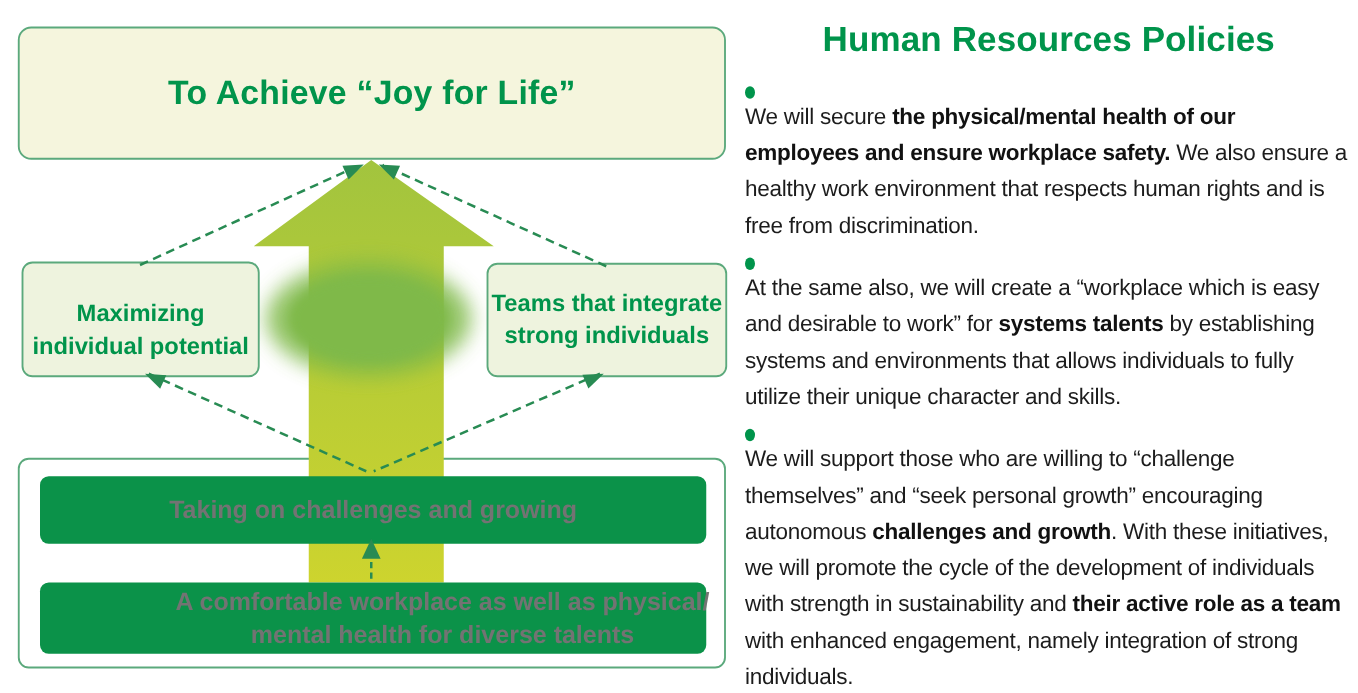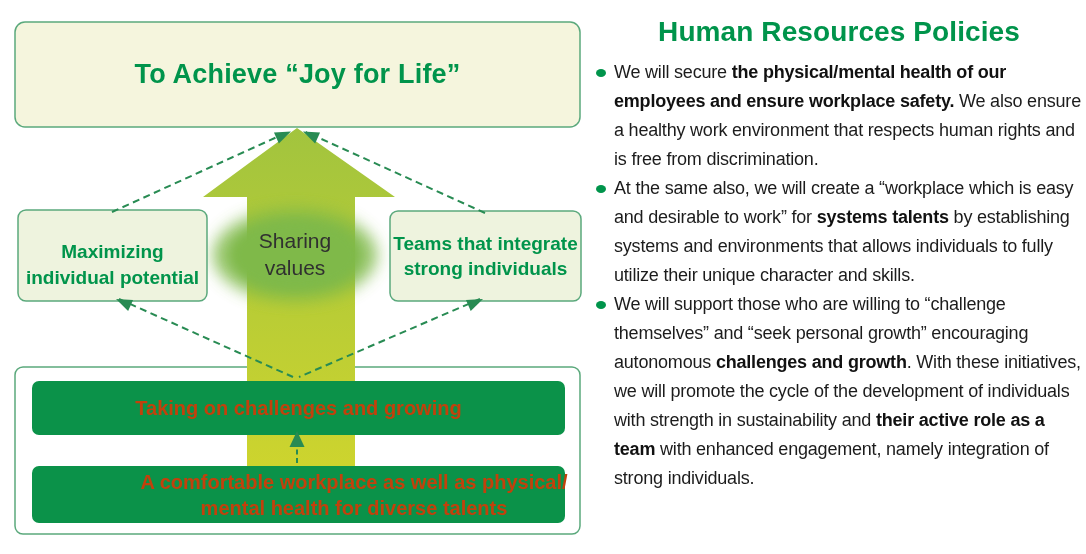--- a/index.html
+++ b/index.html
@@ -17,29 +17,29 @@
 
   .abs{position:absolute;display:flex;align-items:center;justify-content:center;text-align:center;border-radius:26px;}
 
   .goal-label{left:15px;top:22px;width:565px;height:105px;
     font-size:27px;font-weight:bold;color:var(--green-text);letter-spacing:.2px;}
   .side-label{font-size:19px;font-weight:bold;color:var(--green-text);line-height:1.33;}
   .side-label.left{left:18px;top:210px;width:189px;height:109px;}
   .side-label.right{left:390px;top:211px;width:191px;height:90px;}
   .ellipse-label{left:240px;top:224px;width:110px;height:62px;
     font-size:21px;color:#303030;line-height:1.28;flex-direction:column;}
-  .bar-label{color:#c2410c;font-weight:bold;font-size:20px;line-height:1.3;flex-direction:column;}
+  .bar-label{color:#737373;font-weight:bold;font-size:20px;line-height:1.3;flex-direction:column;}
   .bar-label.one{left:32px;top:381px;width:533px;height:54px;}
   .bar-label.two{left:32px;top:466px;width:644px;height:57px;}
 
   
   .policies{position:absolute;left:596px;top:16px;width:486px;}
   .policies h2{font-size:28px;font-weight:bold;color:var(--green-text);
     text-align:center;margin-bottom:10px;letter-spacing:.1px;}
-  .bullet-item{display:flex;align-items:flex-start;}
+  .bullet-item{display:flex;align-items:flex-start;flex-direction:column;}
   .dot{flex:0 0 10px;width:8px;height:8px;border-radius:50%;
     background:var(--green-text);margin:11px 8px 0 0;}
   .bullet-text{font-size:18px;line-height:29px;color:#1c1c1c;letter-spacing:-0.2px;}
   .bullet-text b{color:#111111;}
 </style>
 </head>
 <body>
 
 <div class="canvas">
 
@@ -93,21 +93,20 @@
         <polygon points="297,431 289.5,447 304.5,447" style="fill:var(--green-dashed)"></polygon>
       </g>
     </svg>
 
     <div class="abs goal-label">To Achieve “Joy for Life”</div>
 
     <div class="abs side-label left">Maximizing individual potential</div>
 
     <div class="abs side-label right">Teams that integrate strong individuals</div>
 
-    <div class="abs ellipse-label">Sharing values</div>
 
     <div class="abs bar-label one">Taking on challenges and growing</div>
 
     <div class="abs bar-label two">
       <span>A comfortable workplace as well as physical/</span>
       <span>mental health for diverse talents</span>
     </div>
   </div>
 
   <div class="policies">

